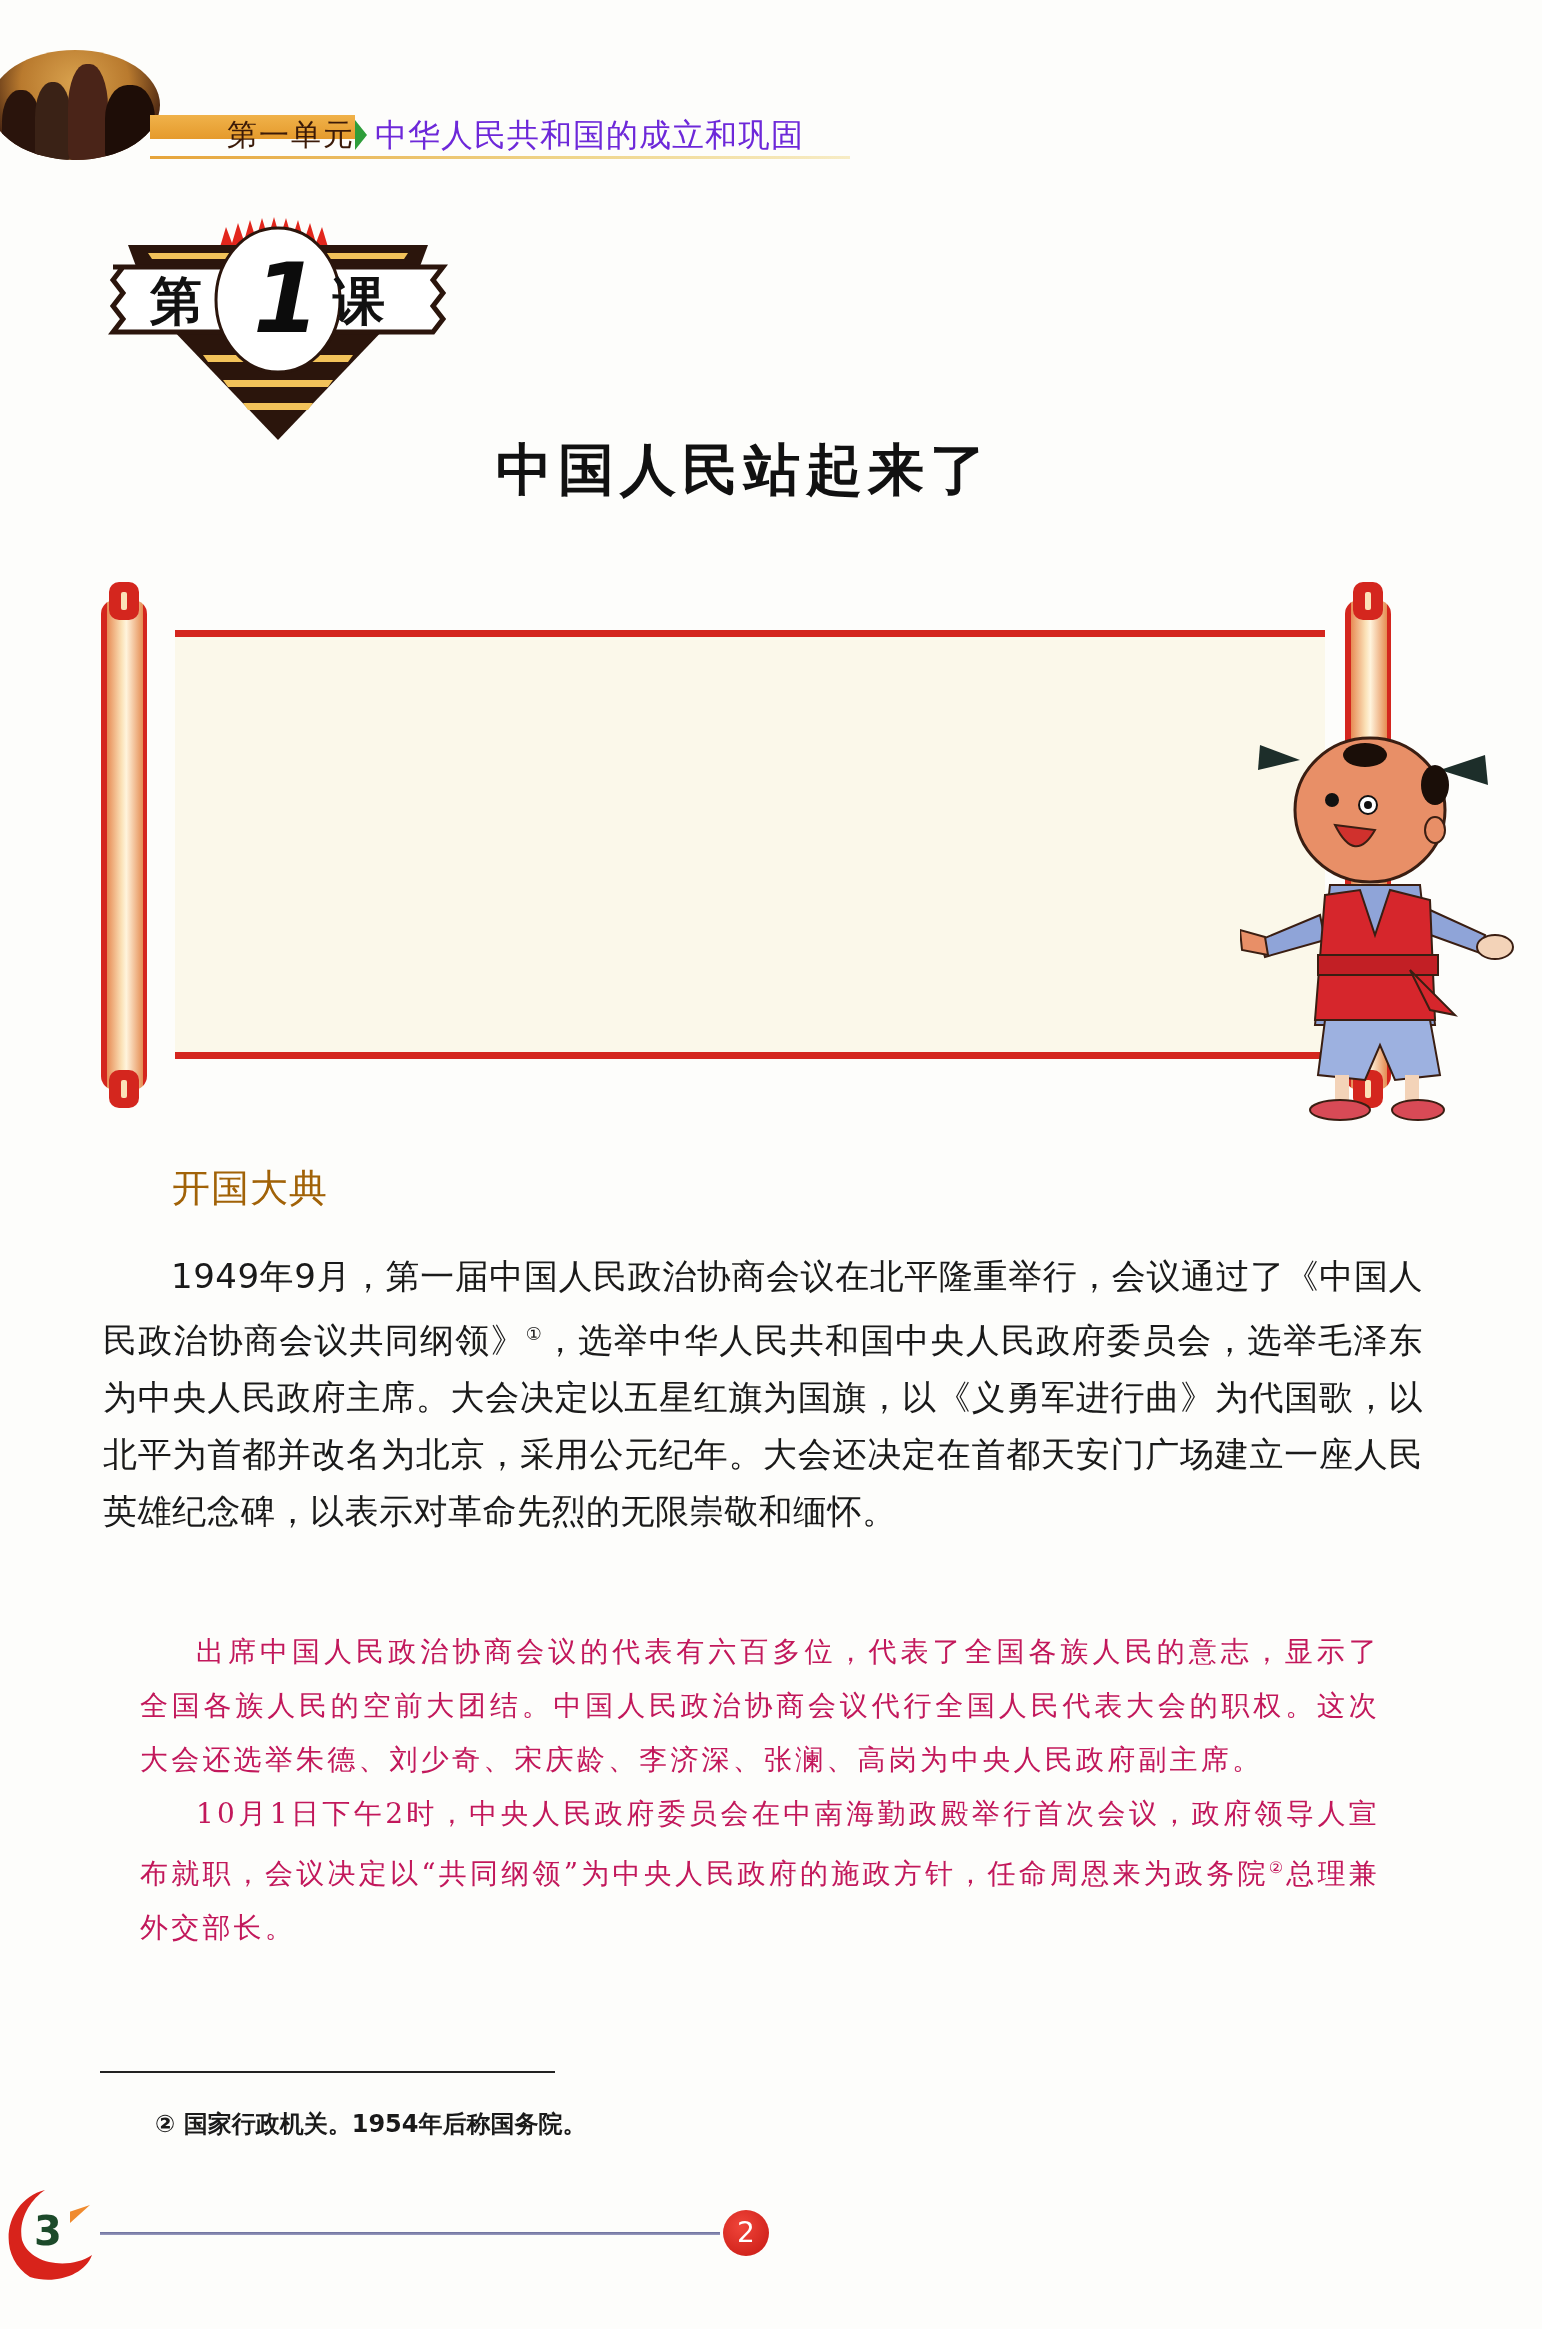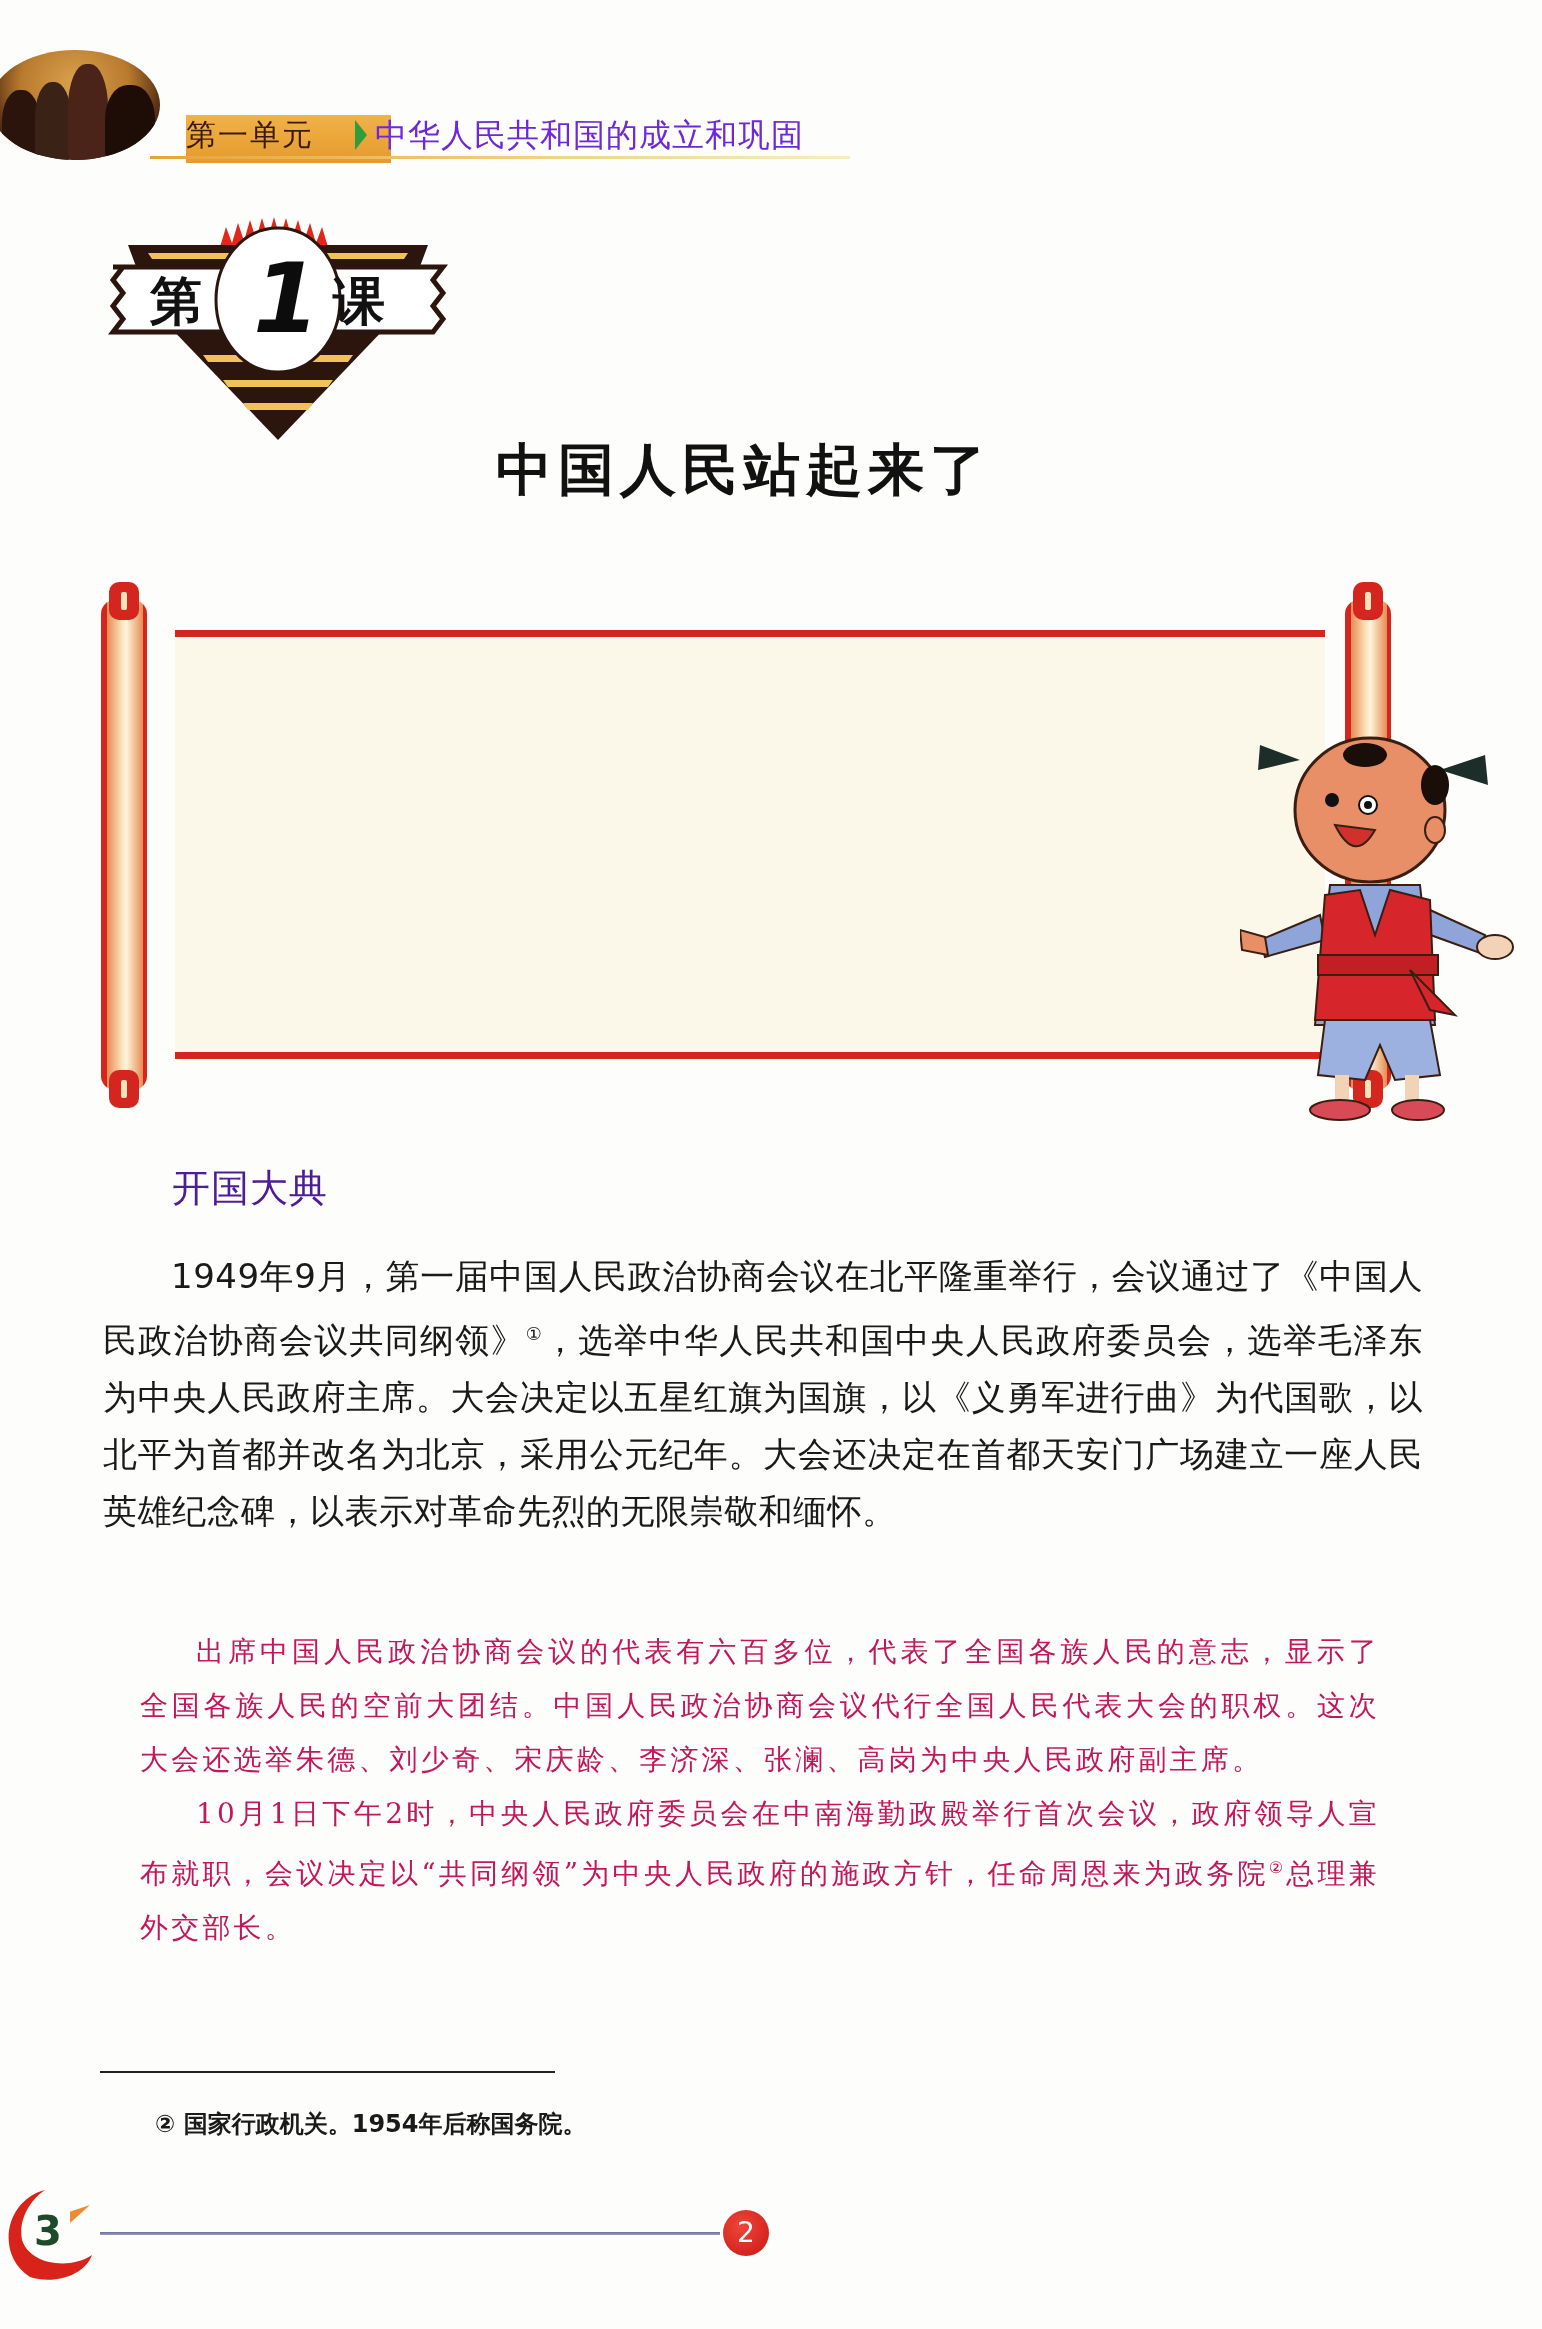--- a/index.html
+++ b/index.html
@@ -16,23 +16,23 @@
       border-radius: 50%;
       background: radial-gradient(ellipse at 50% 30%, #d9a24e 0%, #b97a2e 45%, #3b1a0e 80%);
       overflow: hidden;
     }
     .unit-photo .fig { position: absolute; bottom: 0; background: #2a140c; border-radius: 45% 45% 10% 10%; }
     .unit-photo .f1 { left: 12px; width: 38px; height: 70px; }
     .unit-photo .f2 { left: 45px; width: 36px; height: 78px; background:#3a2216; }
     .unit-photo .f3 { left: 78px; width: 40px; height: 96px; background:#4a2418; }
     .unit-photo .f4 { left: 115px; width: 50px; height: 75px; background:#1e0d07; }
     .unit-tag {
-      position: absolute; left: 150px; top: 65px; width: 205px; height: 48px;
+      position: absolute; left: 150px; top: 65px; width: 205px; height: 24px;
       background: linear-gradient(#f0b24a, #e59a2c);
-      color: #3b1a08; font-size: 30px; line-height: 40px; text-align: left; letter-spacing: 2px; margin-left: 36px;
+      color: #3b1a08; font-size: 30px; line-height: 40px; text-align: right; letter-spacing: 2px;
     }
     .unit-arrow {
       position: absolute; left: 355px; top: 70px; width: 0; height: 0;
       border-top: 15px solid transparent; border-bottom: 15px solid transparent;
       border-left: 12px solid #2e9d3a;
     }
     .unit-title {
       position: absolute; left: 375px; top: 64px; font-size: 32px; line-height: 42px;
       color: #6d28d9; letter-spacing: 1px;
     }
@@ -81,21 +81,21 @@
     }
     .scroll-text {
       position: absolute; left: 125px; top: 70px; width: 1035px;
       font-size: 29px; line-height: 53px; color: #1a1a1a; letter-spacing: 4.5px;
       text-indent: 2em; font-family: "DejaVu Serif", serif;
     }
     
     .character { position: absolute; left: 1240px; top: 725px; width: 280px; height: 400px; }
     
     .section-heading {
-      position: absolute; left: 172px; top: 1163px; font-size: 38px; color: #4c1d95;
+      position: absolute; left: 172px; top: 1163px; font-size: 38px; color: #a16207;
       letter-spacing: 1px;
     }
     .body-text {
       position: absolute; left: 95px; top: 1240px; width: 1320px;
       font-size: 34px; line-height: 57px; color: #1a1a1a; letter-spacing: 0.5px;
       text-indent: 2em; text-align: justify;
     }
     .body-text sup { font-size: 18px; vertical-align: 12px; }
     .note-block {
       position: absolute; left: 140px; top: 1625px; width: 1240px;

